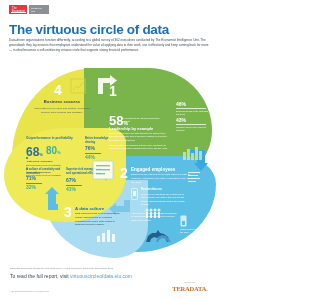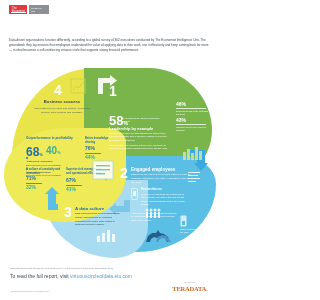--- a/index.html
+++ b/index.html
@@ -154,20 +154,21 @@
     <div class="logo-red">
       <div class="l1">The Economist</div>
       <div class="l2"></div>
     </div>
     <div class="logo-gray">
       <div class="g1">Intelligence</div>
       <div class="g2">Unit</div>
     </div>
   </div>
 
+  <div class="title">The virtuous circle of data</div>
   <div class="intro">Data-driven organisations function differently, according to a global survey of 362 executives conducted by The Economist Intelligence Unit. The groundwork they lay ensures that employees understand the value of applying data to their work, use it effectively and keep coming back for more — in what becomes a self-reinforcing virtuous circle that supports strong financial performance.</div>
 
   <div class="stage">
 
     <div class="yellow-shape"></div>
     <div class="green-shape"></div>
     <div class="blue-shape"></div>
     <div class="lblue-shape"></div>
     <div class="yellow2"></div>
 
@@ -218,21 +219,21 @@
     <div class="sec-title s4-title">Business success</div>
     <div class="sec-body s4-body">When data use is a value and practice, companies become more dynamic and profitable.</div>
 
     <svg class="icon-w" style="left:70px; top:18px;" width="16" height="16" viewBox="0 0 16 16">
       <rect x="1" y="1" width="14" height="14" fill="none" stroke="#cfcf45" stroke-width="1"></rect>
       <path d="M3 12 L6 8 L9 10 L13 4" fill="none" stroke="#cfcf45" stroke-width="1"></path>
     </svg>
 
     <div class="y-head">Outperformance in profitability</div>
     <div class="y-n1"><span style="font-size:12px">68</span><span>%</span></div>
-    <div class="y-n2"><span style="font-size:10px">40</span><span>%</span></div>
+    <div class="y-n2"><span style="font-size:10px">80</span><span>%</span></div>
     <div class="y-leg">
       <div><span class="bullet" style="background:#2a6ea8"></span><b>“Data-driven” businesses</b><span>that outperform peers on profitability</span></div>
       <div style="margin-top:1px"><span class="bullet" style="background:#3fae9a"></span><b>“Data-light” businesses</b><span>that outperform peers on profitability</span></div>
     </div>
 
     <div class="y-head2">Better knowledge sharing</div>
     <div class="y-s1">76%</div>
     <div class="y-rule" style="left:85px; top:93px;"></div>
     <div class="y-s2">44%</div>
 

